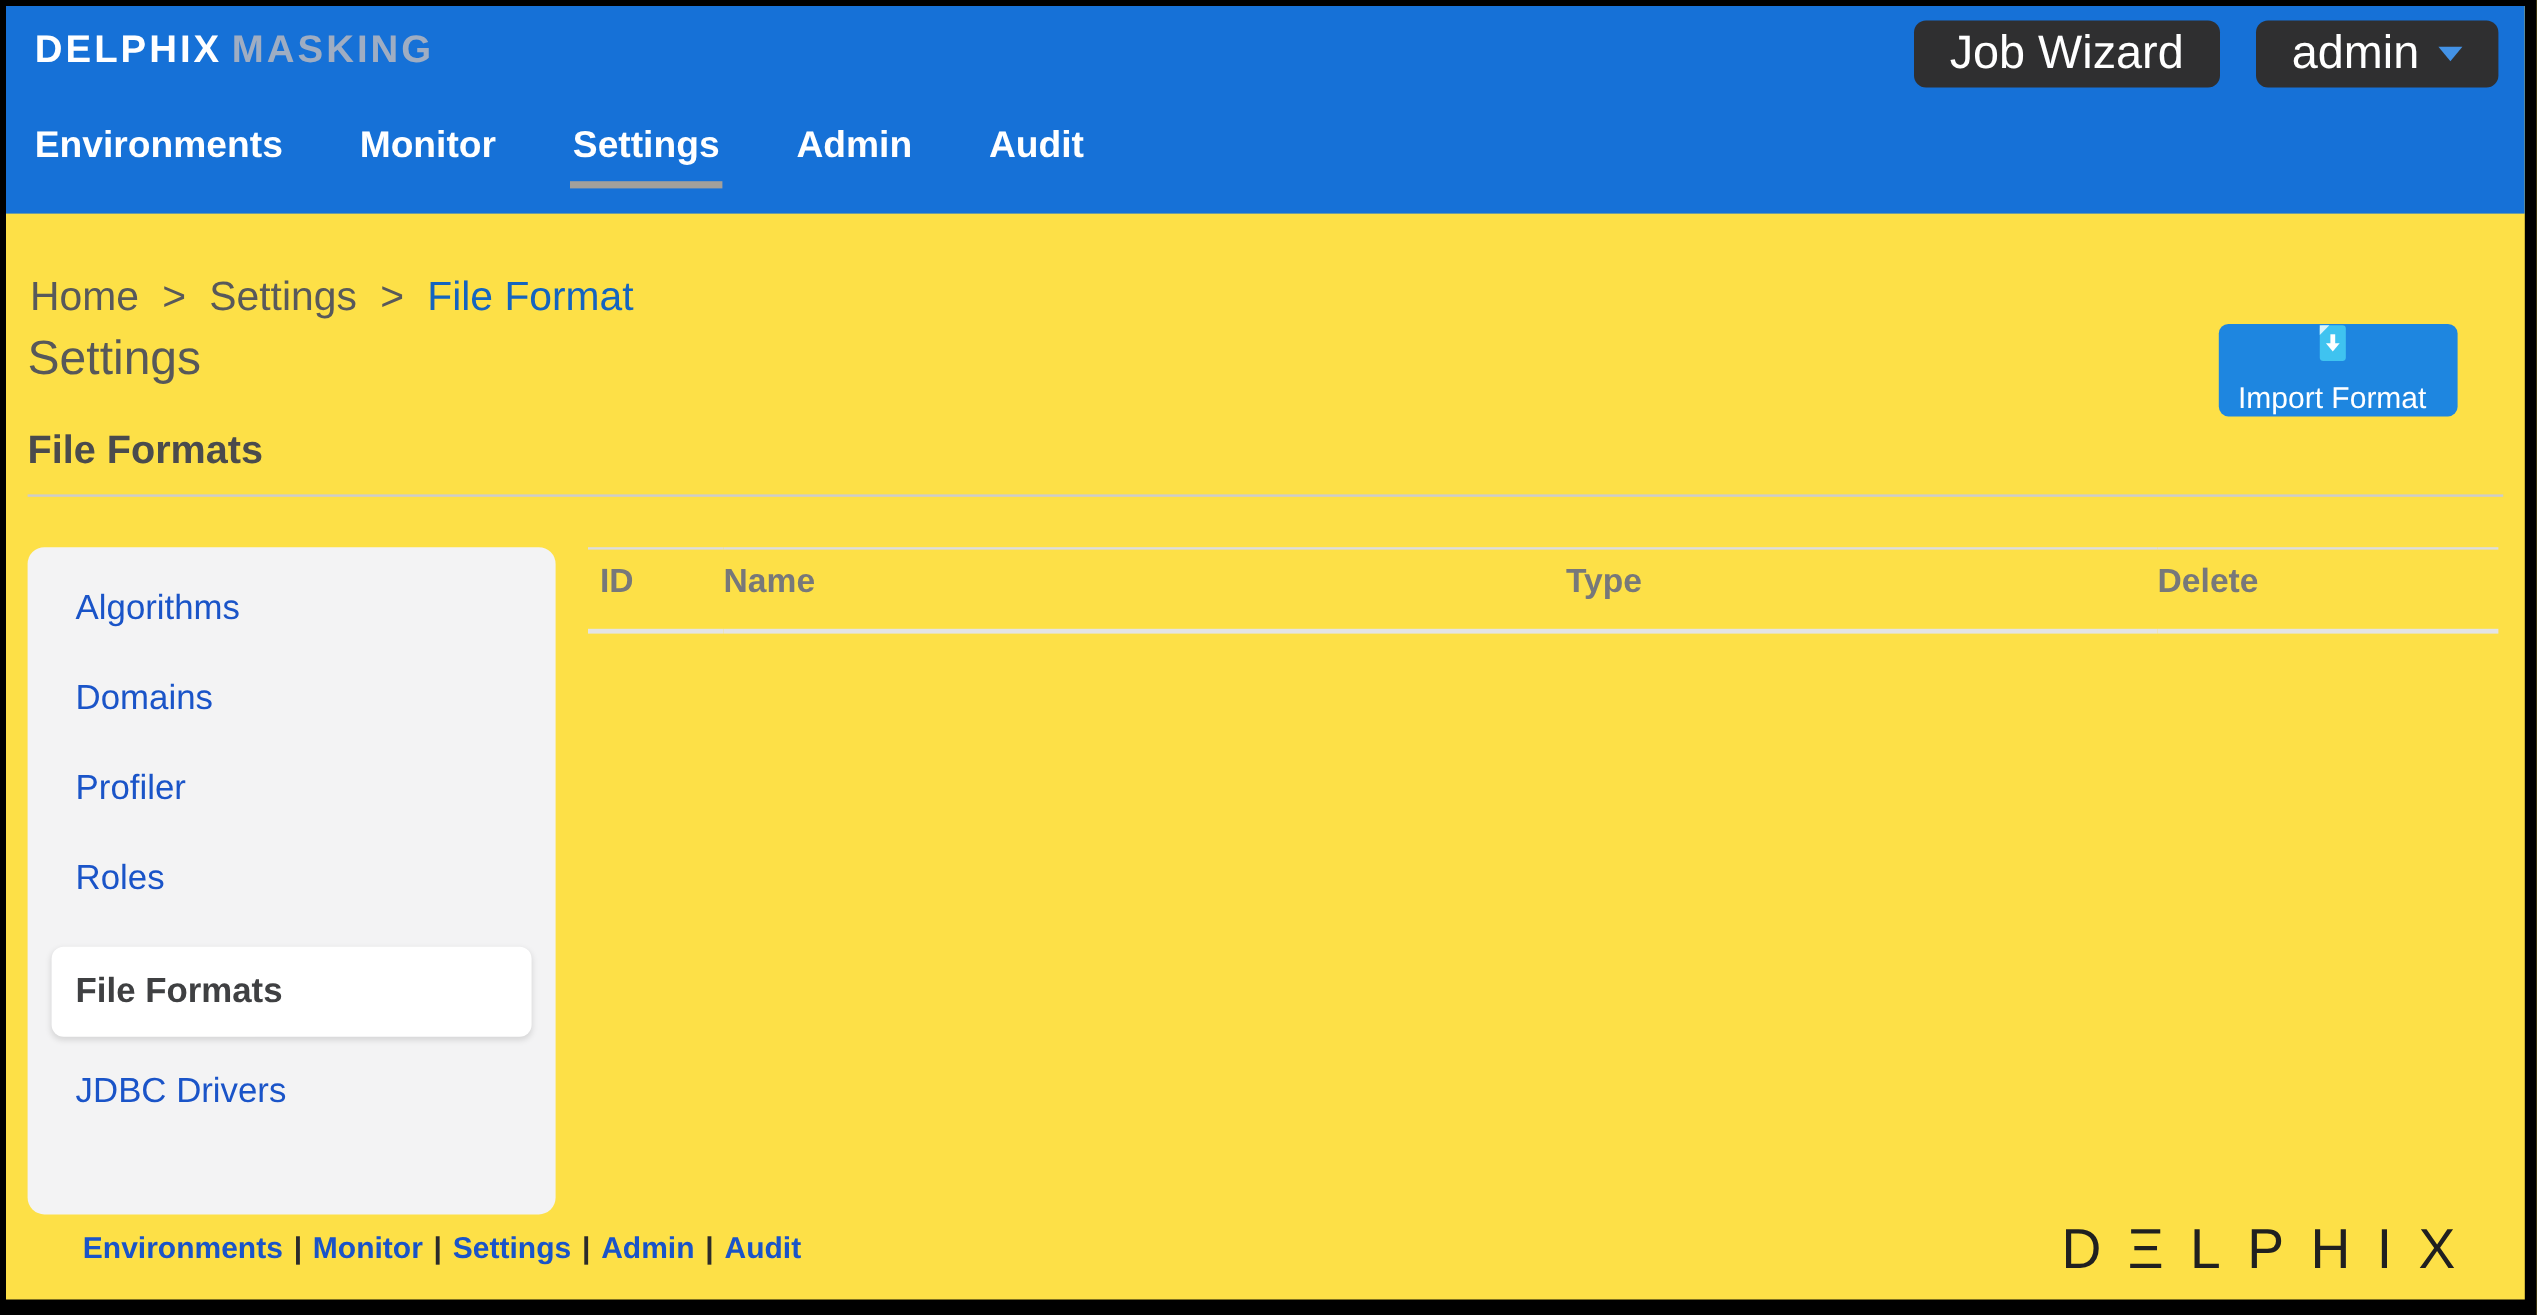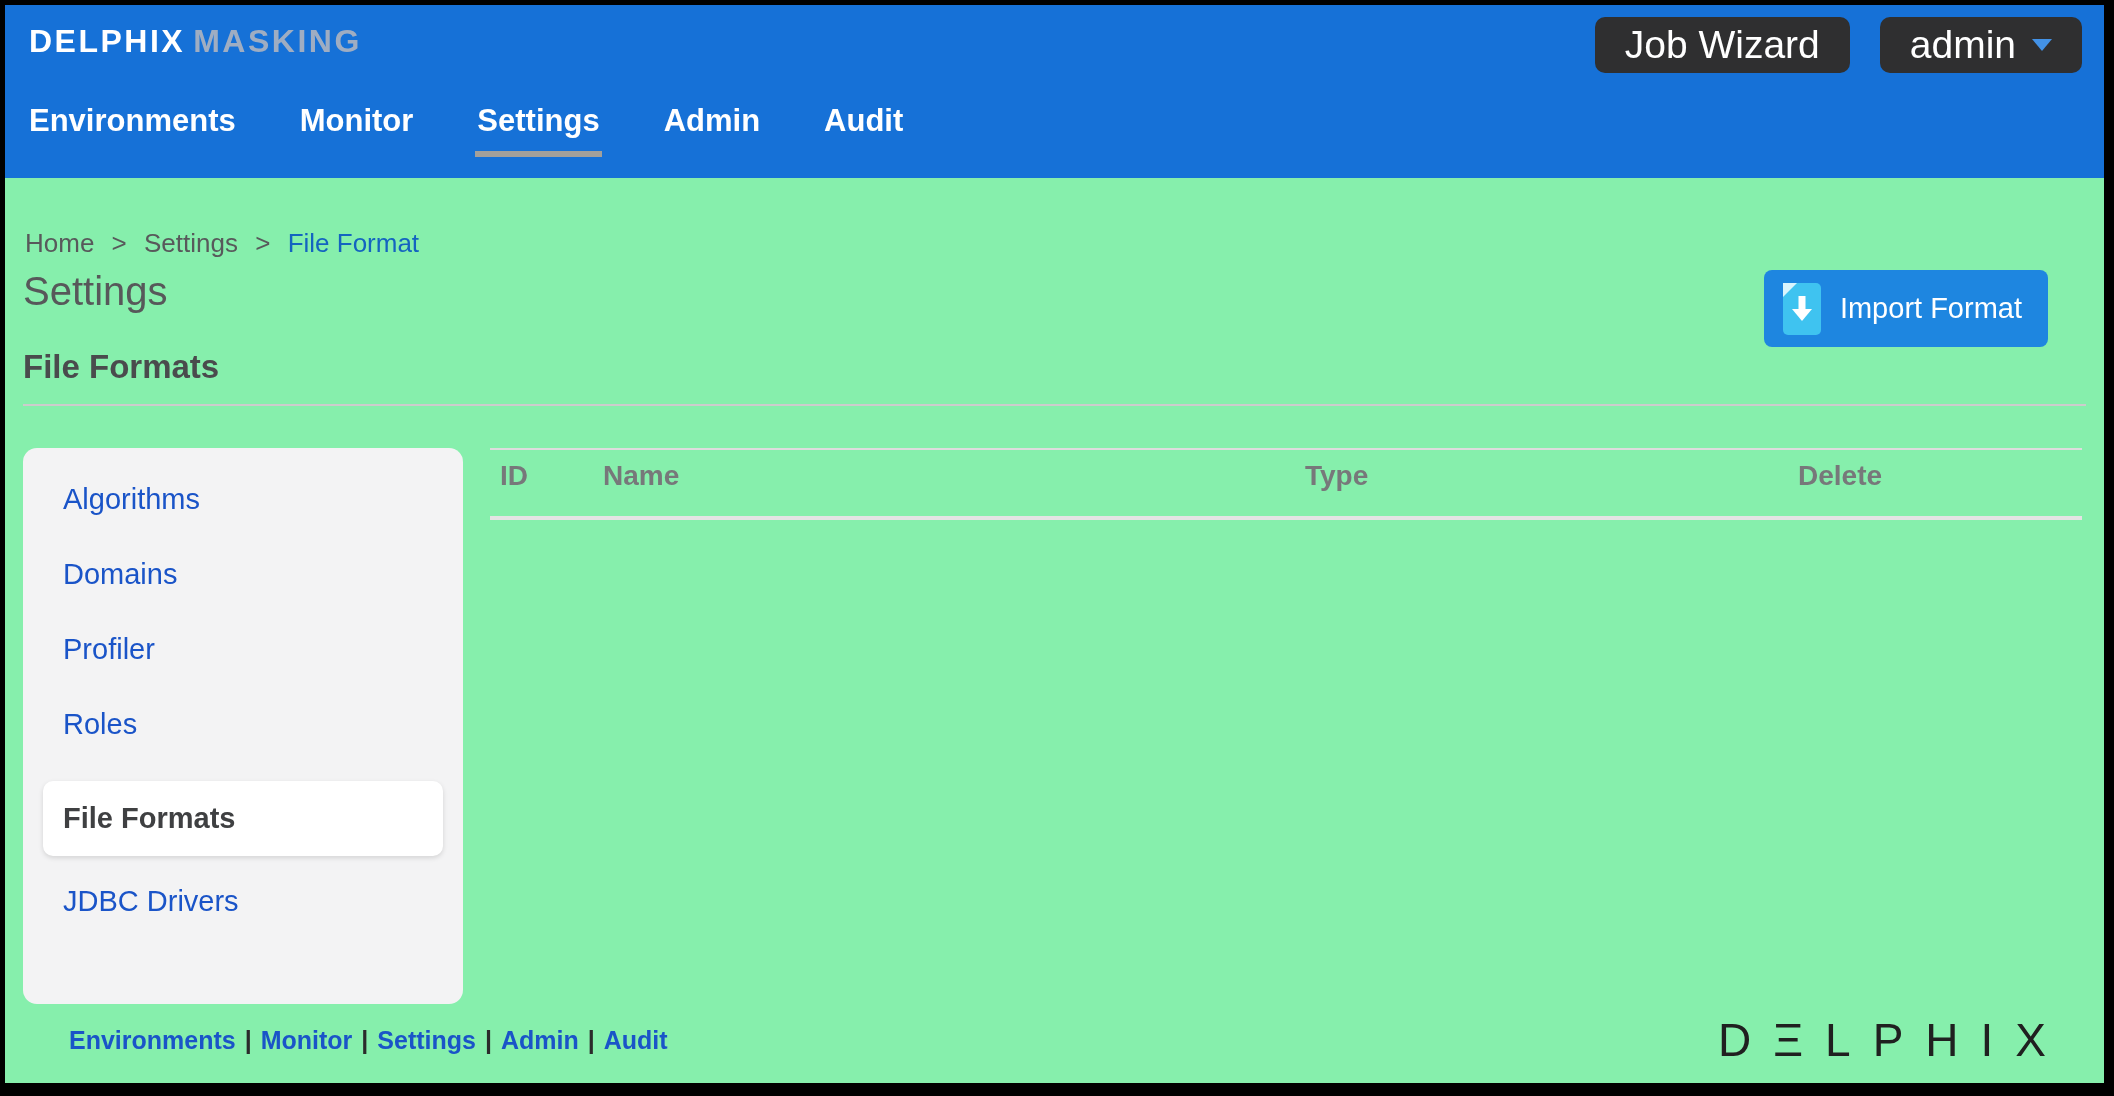--- a/index.html
+++ b/index.html
@@ -1,19 +1,19 @@
 <!DOCTYPE html>
 <html><head>
 <meta charset="utf-8">
 <style>
   html,body { margin:0; padding:0; background:#000; }
   .frame {
     width:2114px; height:1096px; box-sizing:border-box;
     border:5px solid #000; border-right-width:10px; border-bottom-width:13px;
-    background:#86efac; position:relative; overflow:hidden;
+    background:#fde047; position:relative; overflow:hidden;
     font-family:"Liberation Sans", sans-serif;
   }
 
   
   .topbar { background:#1671d7; height:173px; box-sizing:border-box; padding:12px 22px 0 24px; }
   .topbar-row1 { display:flex; justify-content:space-between; align-items:flex-start; }
   .brand { font-size:32px; font-weight:bold; letter-spacing:2.5px; color:#fff; white-space:nowrap; padding-top:6px; }
   .brand .brand-light { color:#9fadc2; margin-left:8px; }
   .top-buttons { display:flex; gap:30px; }
   .btn-dark {
@@ -31,34 +31,34 @@
   .nav-item {
     color:#fff; font-size:31px; font-weight:bold; cursor:pointer; position:relative;
     padding-bottom:18px;
   }
   .nav-item.active::after {
     content:""; position:absolute; left:-2px; right:-2px; bottom:0; height:6px;
     background:#a3a09b;
   }
 
   
-  .breadcrumb { margin:50px 0 0 20px; font-size:26px; color:#58595b; }
+  .breadcrumb { margin:50px 0 0 20px; font-size:34px; color:#58595b; }
   .breadcrumb .crumb-link { color:#58595b; text-decoration:none; cursor:pointer; }
   .breadcrumb .crumb-sep { margin:0 10px; }
   .breadcrumb .crumb-current { color:#1464c0; cursor:pointer; }
   .page-title { margin:10px 0 0 18px; font-size:40px; color:#57585a; font-weight:normal; }
   .section-title { margin:34px 0 0 18px; font-size:33px; color:#4a4b4d; font-weight:bold; }
   .title-rule { border:none; border-top:2px solid #ccc; margin:18px 18px 0 18px; }
 
   
   .import-btn {
     position:absolute; top:265px; right:56px; height:77px; box-sizing:border-box;
     background:#1e86e0; color:#fff; border:none; border-radius:8px; cursor:pointer;
-    font-family:"Liberation Sans", sans-serif; font-size:29px;
-    display:flex; align-items:center; gap:16px; padding:0 26px 0 16px;
+    font-family:"Liberation Sans", sans-serif; font-size:25px;
+    display:flex; align-items:center; gap:16px; padding:0 26px 0 16px;flex-direction:column;
   }
 
   
   .main { display:flex; align-items:flex-start; margin-top:42px; }
   .sidebar {
     width:440px; min-height:556px; box-sizing:border-box; flex:0 0 auto;
     margin-left:18px; background:#f3f3f4; border-radius:14px; padding:32px 0 40px 0;
   }
   .side-item {
     font-size:29px; color:#1a54c8; cursor:pointer; line-height:1.35;

